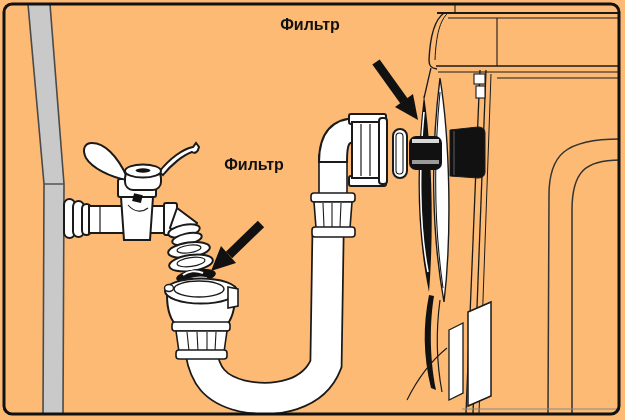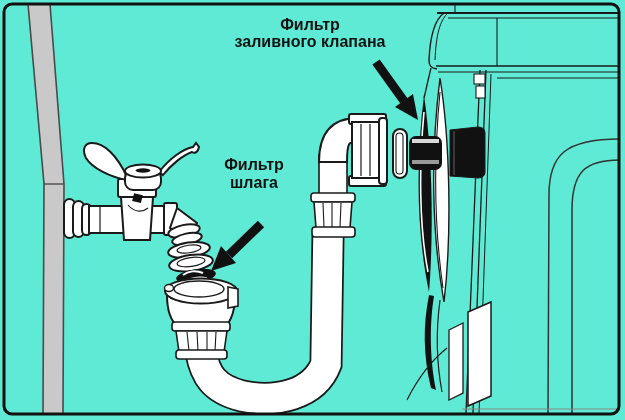--- a/index.html
+++ b/index.html
@@ -1,19 +1,19 @@
 <!DOCTYPE html>
 <html><head>
 <meta charset="utf-8">
 <style>
   html,body{margin:0;padding:0;background:#fff;}
   #stage{
     position:relative;
     width:625px;height:420px;
-    background:#5eead4;
+    background:#fdba74;
     font-family:"Liberation Sans", sans-serif;
     overflow:hidden;
   }
   #artwork{position:absolute;left:0;top:0;}
   .callout{
     position:absolute;
     text-align:center;
     font-weight:bold;
     font-size:16px;
     line-height:18px;
@@ -197,21 +197,19 @@
     <g fill="#111">
       <line x1="261" y1="224" x2="229" y2="255" stroke="#111" stroke-width="9"></line>
       <polygon points="211,271 221,246 236,263"></polygon>
     </g>
 
     <rect x="4" y="4" width="615" height="410" rx="8" fill="none" stroke="#111" stroke-width="3"></rect>
   </svg>
 
   <div class="callout" id="label-valve-filter">
     <div>Фильтр</div>
-    <div>заливного клапана</div>
   </div>
 
   <div class="callout" id="label-hose-filter">
     <div>Фильтр</div>
-    <div>шлага</div>
   </div>
 
 </div>
 
 </body></html>

